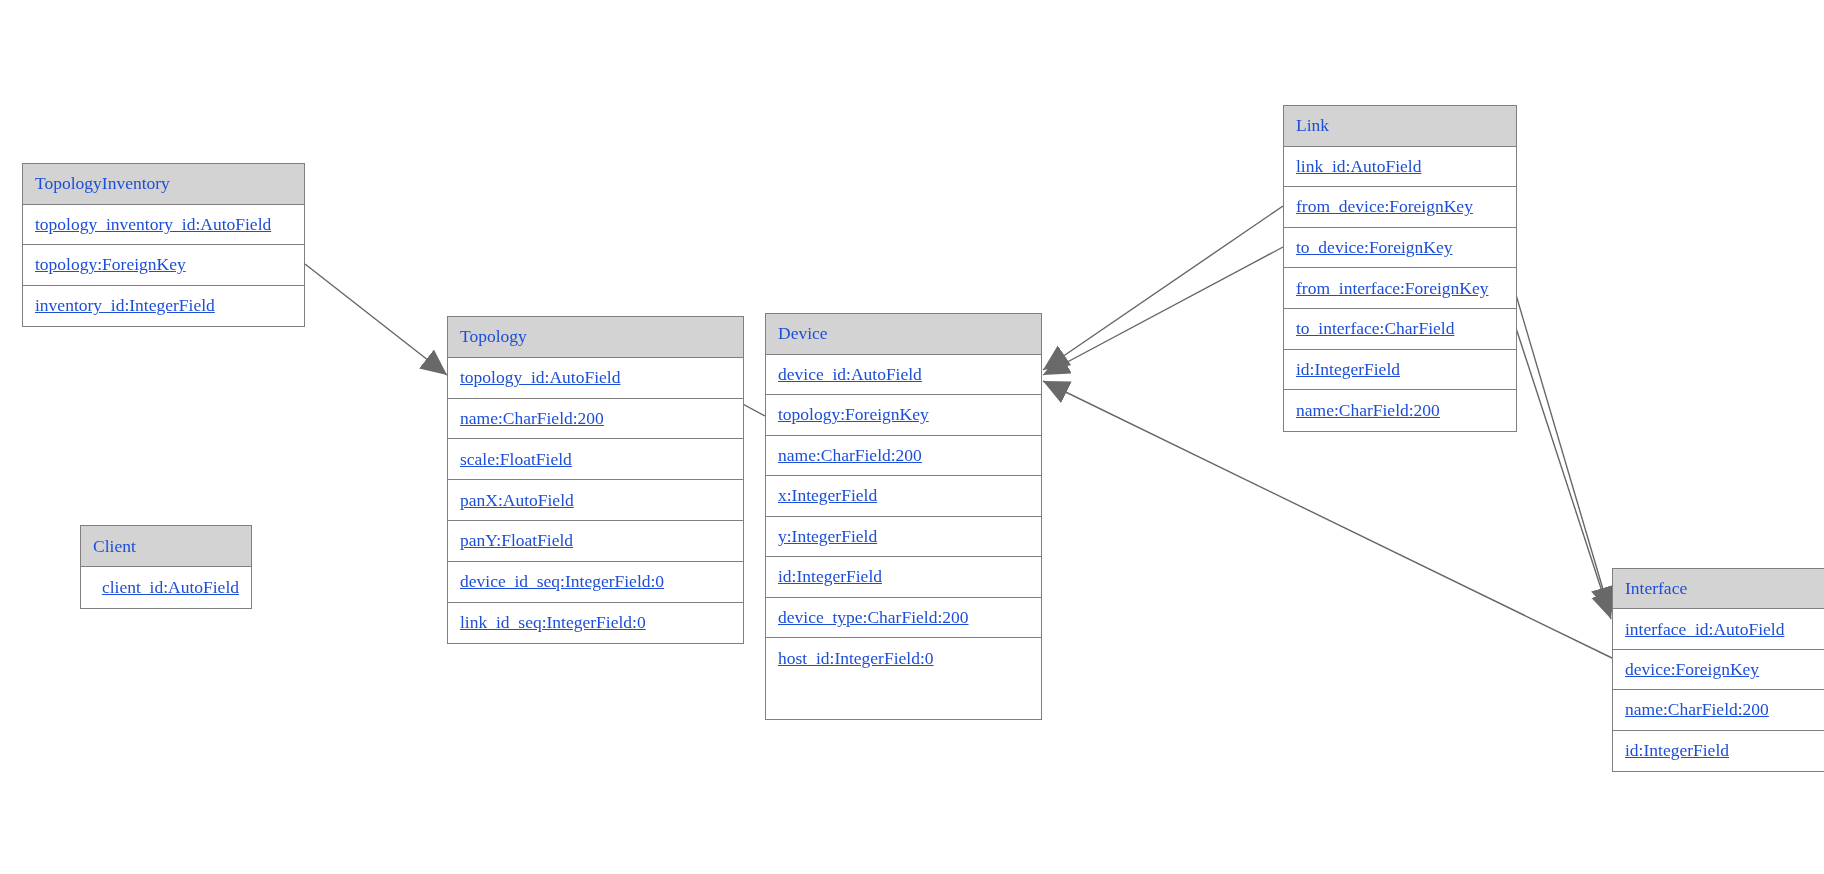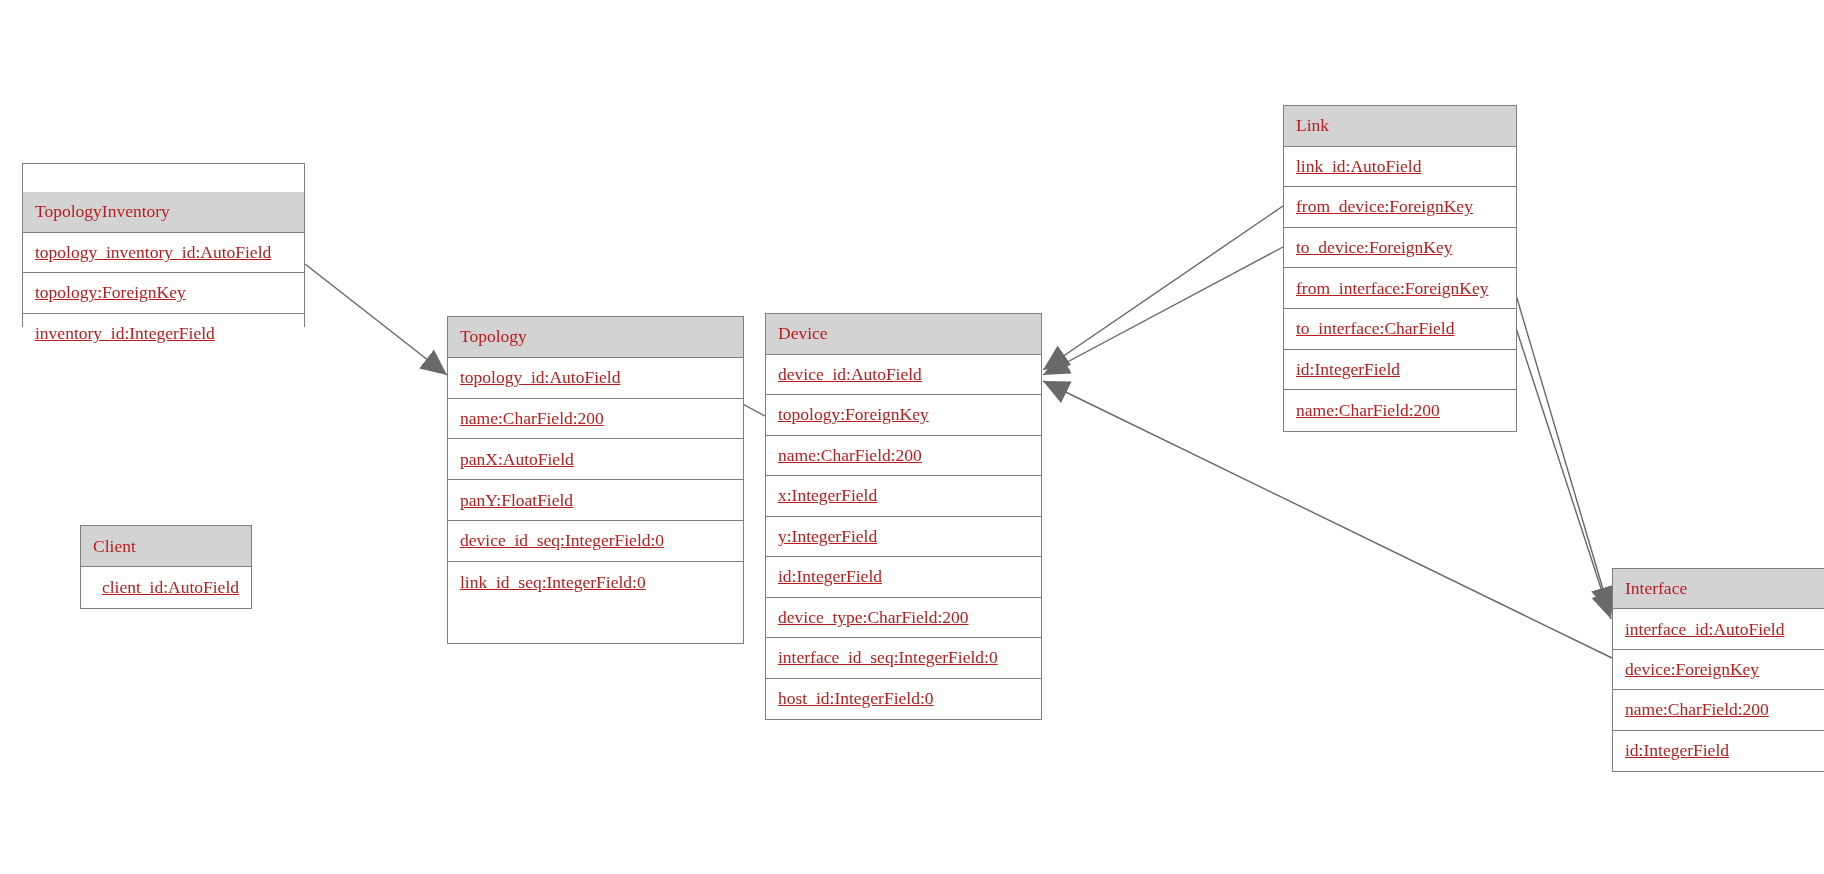--- a/index.html
+++ b/index.html
@@ -21,21 +21,21 @@
     top: 0;
     z-index: 1;
   }
   .entity {
     position: absolute;
     z-index: 2;
     background: #ffffff;
     border: 1px solid #7f7f7f;
     box-sizing: border-box;
     font-size: 17.5px;
-    color: #b91c1c;
+    color: #1d4ed8;
   }
   .entity .header {
     background: #d3d3d3;
     border-bottom: 1px solid #7f7f7f;
   }
   .entity .cell {
     display: flex;
     align-items: center;
     padding: 0 12px;
     box-sizing: border-box;
@@ -63,21 +63,21 @@
       </defs>
       <line x1="305" y1="264" x2="447" y2="375" stroke="#666666" stroke-width="1.4" marker-end="url(#arrow)"></line>
       <line x1="765" y1="416" x2="704" y2="383" stroke="#666666" stroke-width="1.4" marker-end="url(#arrow)"></line>
       <line x1="1283" y1="206" x2="1043" y2="370" stroke="#666666" stroke-width="1.4" marker-end="url(#arrow)"></line>
       <line x1="1283" y1="247" x2="1043" y2="375" stroke="#666666" stroke-width="1.4" marker-end="url(#arrow)"></line>
       <line x1="1514" y1="288" x2="1610" y2="613" stroke="#666666" stroke-width="1.4" marker-end="url(#arrow)"></line>
       <line x1="1516" y1="328" x2="1611" y2="619" stroke="#666666" stroke-width="1.4" marker-end="url(#arrow)"></line>
       <line x1="1612" y1="658" x2="1043" y2="381" stroke="#666666" stroke-width="1.4" marker-end="url(#arrow)"></line>
     </svg>
     <div class="entity" style="left: 22px; top: 163px; width: 283px; height: 164px;">
-      <div class="header cell" style="height: 40.5px; margin-top: 28px;">
+      <div class="header cell" style="height: 40.5px;">
         <span>TopologyInventory</span>
       </div>
       <div class="row cell" style="height: 40.5px;">
         <span>topology_inventory_id:AutoField</span>
       </div>
       <div class="row cell" style="height: 40.5px;">
         <span>topology:ForeignKey</span>
       </div>
       <div class="row cell" style="height: 40.5px;">
         <span>inventory_id:IntegerField</span>
@@ -85,20 +85,23 @@
     </div>
     <div class="entity" style="left: 447px; top: 316px; width: 297px; height: 328.4px;">
       <div class="header cell" style="height: 40.8px;">
         <span>Topology</span>
       </div>
       <div class="row cell" style="height: 40.8px;">
         <span>topology_id:AutoField</span>
       </div>
       <div class="row cell" style="height: 40.8px;">
         <span>name:CharField:200</span>
+      </div>
+      <div class="row cell" style="height: 40.8px;">
+        <span>scale:FloatField</span>
       </div>
       <div class="row cell" style="height: 40.8px;">
         <span>panX:AutoField</span>
       </div>
       <div class="row cell" style="height: 40.8px;">
         <span>panY:FloatField</span>
       </div>
       <div class="row cell" style="height: 40.8px;">
         <span>device_id_seq:IntegerField:0</span>
       </div>
@@ -131,23 +134,20 @@
         <span>x:IntegerField</span>
       </div>
       <div class="row cell" style="height: 40.5px;">
         <span>y:IntegerField</span>
       </div>
       <div class="row cell" style="height: 40.5px;">
         <span>id:IntegerField</span>
       </div>
       <div class="row cell" style="height: 40.5px;">
         <span>device_type:CharField:200</span>
-      </div>
-      <div class="row cell" style="height: 40.5px;">
-        <span>interface_id_seq:IntegerField:0</span>
       </div>
       <div class="row cell" style="height: 40.5px;">
         <span>host_id:IntegerField:0</span>
       </div>
     </div>
     <div class="entity" style="left: 1283px; top: 105px; width: 234px; height: 326.8px;">
       <div class="header cell" style="height: 40.6px;">
         <span>Link</span>
       </div>
       <div class="row cell" style="height: 40.6px;">

